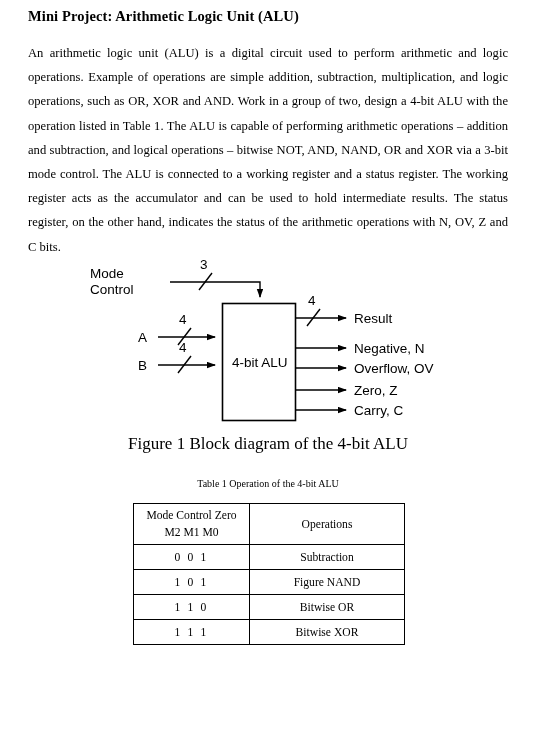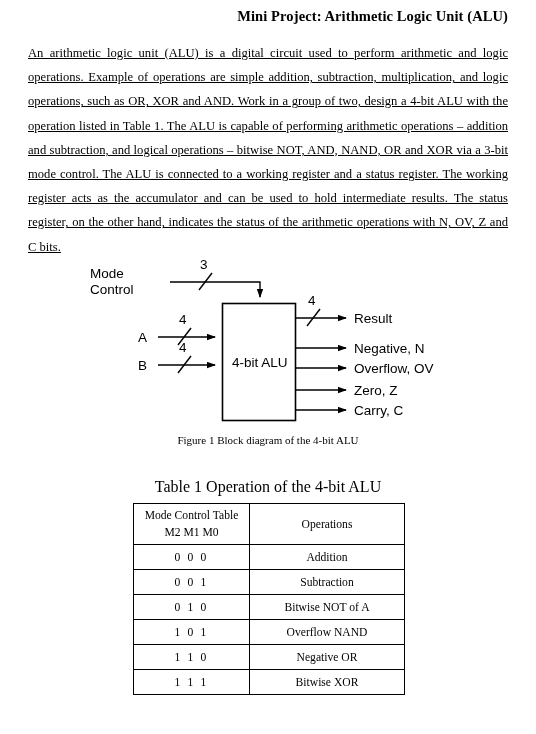--- a/index.html
+++ b/index.html
@@ -22,65 +22,64 @@
     left: 0; top: 0;
     width: 536px;
     height: 734px;
   }
 
   .doc-title {
     position: absolute;
     left: 28px;
     top: 8px;
     width: 480px;
-    text-align: right;
+    text-align: left;
     font-family: "Liberation Serif", serif;
     font-weight: bold;
     font-size: 14.5px;
     letter-spacing: 0.1px;
   }
 
   .body-text {
     position: absolute;
     left: 28px;
     top: 41px;
     width: 480px;
     font-size: 12.6px;
     line-height: 24.2px;
     text-align: justify;
     text-justify: inter-word;
-    text-decoration: underline;
   }
 
   
   .figure {
     position: absolute;
     left: 0;
     top: 250px;
     width: 536px;
     height: 180px;
   }
   .fig-svg { display: block; }
 
   .fig-caption {
     position: absolute;
     left: 28px;
     top: 434px;
     width: 480px;
     text-align: center;
-    font-size: 11px;
+    font-size: 17px;
   }
 
   .table-caption {
     position: absolute;
     left: 28px;
     top: 478px;
     width: 480px;
     text-align: center;
-    font-size: 16px;
+    font-size: 10px;
   }
 
   
   .op-table {
     position: absolute;
     left: 133px;
     top: 503px;
     width: 270px;
     border-collapse: collapse;
     font-size: 11.6px;
@@ -162,46 +161,38 @@
   </div>
 
   <div class="fig-caption">Figure 1 Block diagram of the 4-bit ALU</div>
 
   <div class="table-caption">Table 1 Operation of the 4-bit ALU</div>
 
   <table class="op-table">
     <thead>
       <tr>
         <th class="col-mode">
-          <div>Mode Control Table</div>
+          <div>Mode Control Zero</div>
           <div>M2 M1 M0</div>
         </th>
         <th class="col-ops">Operations</th>
       </tr>
     </thead>
     <tbody>
         <tr>
-          <td class="col-mode mode-bits">0 0 0</td>
-          <td class="col-ops">Addition</td>
-        </tr>
-        <tr>
           <td class="col-mode mode-bits">0 0 1</td>
           <td class="col-ops">Subtraction</td>
         </tr>
         <tr>
-          <td class="col-mode mode-bits">0 1 0</td>
-          <td class="col-ops">Bitwise NOT of A</td>
-        </tr>
-        <tr>
           <td class="col-mode mode-bits">1 0 1</td>
-          <td class="col-ops">Overflow NAND</td>
+          <td class="col-ops">Figure NAND</td>
         </tr>
         <tr>
           <td class="col-mode mode-bits">1 1 0</td>
-          <td class="col-ops">Negative OR</td>
+          <td class="col-ops">Bitwise OR</td>
         </tr>
         <tr>
           <td class="col-mode mode-bits">1 1 1</td>
           <td class="col-ops">Bitwise XOR</td>
         </tr>
       </tbody>
   </table>
 
 </div>
 

